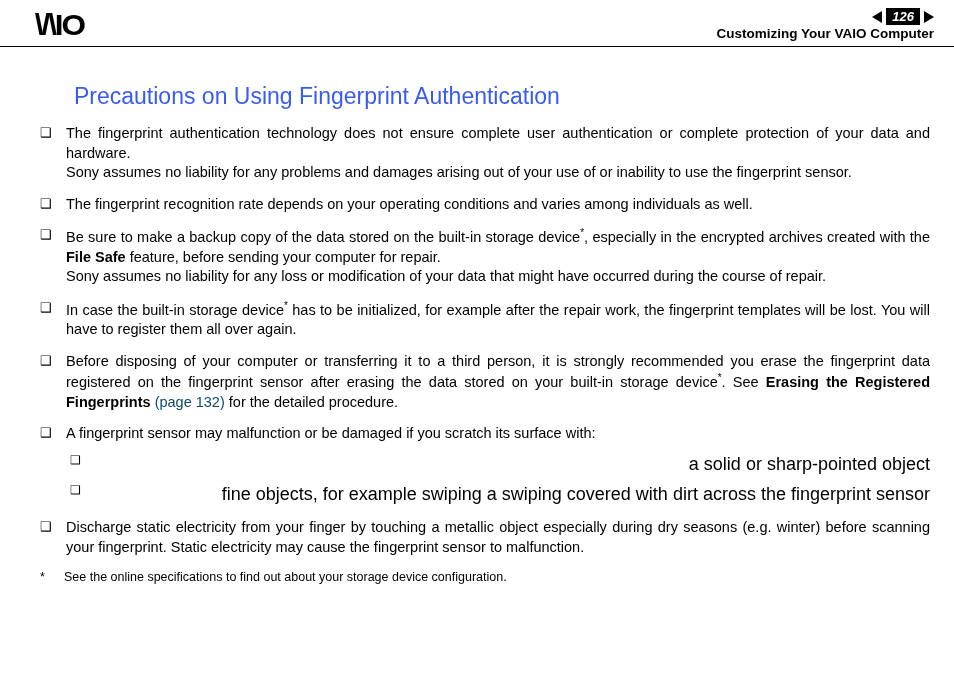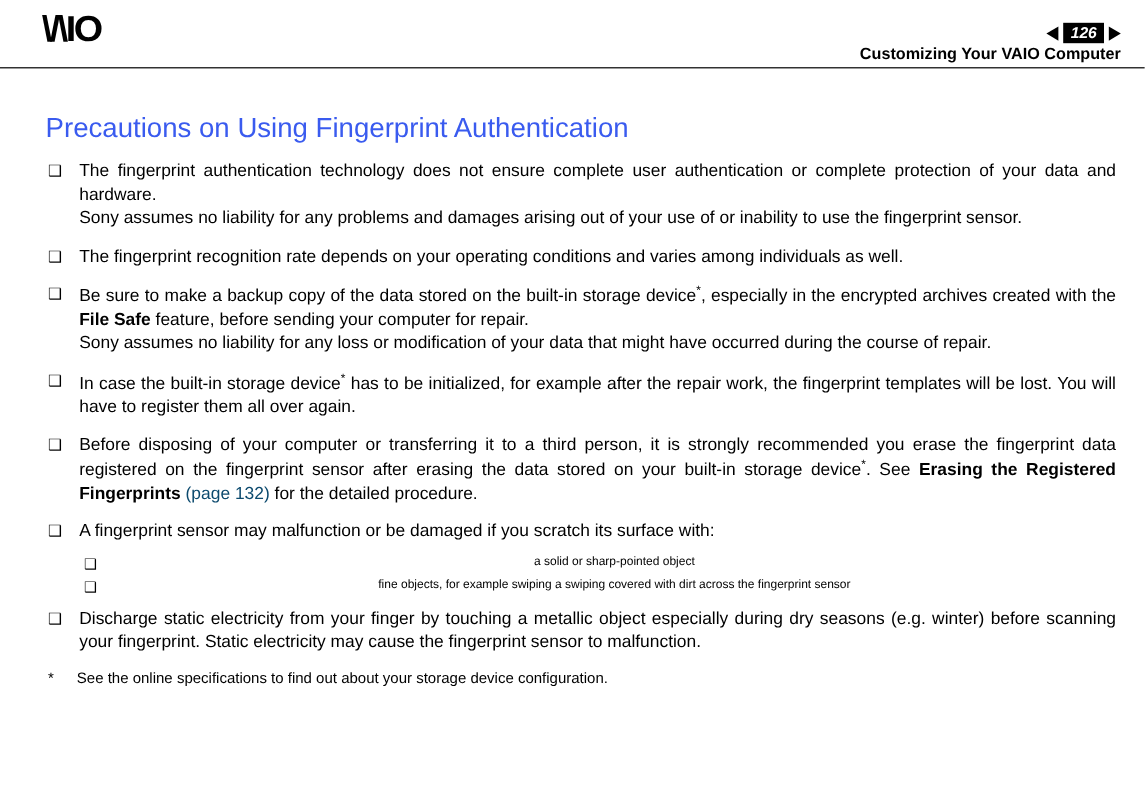--- a/index.html
+++ b/index.html
@@ -31,21 +31,20 @@
   }
   .page-nav {
     display: flex;
     align-items: center;
     justify-content: flex-end;
     gap: 4px;
     font-size: 14px;
     font-weight: bold;
     font-style: italic;
     color: #000;
-    margin-top: 11px;
   }
   .page-num-box {
     background: #000;
     color: #fff;
     padding: 1px 6px;
     font-size: 13px;
     font-weight: bold;
     font-style: italic;
   }
   .tri-left {
@@ -66,20 +65,21 @@
     margin-top: 1px;
   }
   .content {
     padding: 36px 24px 0 38px;
   }
   .title {
     color: #3a5bef;
     font-size: 23px;
     font-weight: 400;
     margin-bottom: 14px;
+    margin-left: 36px;
   }
   ul.main { list-style: none; }
   ul.main > li {
     position: relative;
     padding-left: 28px;
     margin-bottom: 12px;
     font-size: 14.5px;
     line-height: 1.35;
     text-align: justify;
   }
@@ -88,23 +88,23 @@
     position: absolute;
     left: 2px;
     top: 0;
     font-size: 13px;
   }
   ul.sub { list-style: none; margin-top: 8px; }
   ul.sub > li {
     position: relative;
     padding-left: 28px;
     margin-bottom: 6px;
-    font-size: 10px;
+    font-size: 18px;
     line-height: 1.35;
-    text-align: center;
+    text-align: right;
   }
   ul.sub > li::before {
     content: "❑";
     position: absolute;
     left: 4px;
     top: 0;
     font-size: 12px;
   }
   .bold { font-weight: bold; }
   .link { color: #0c4a6e; font-weight: normal; }

